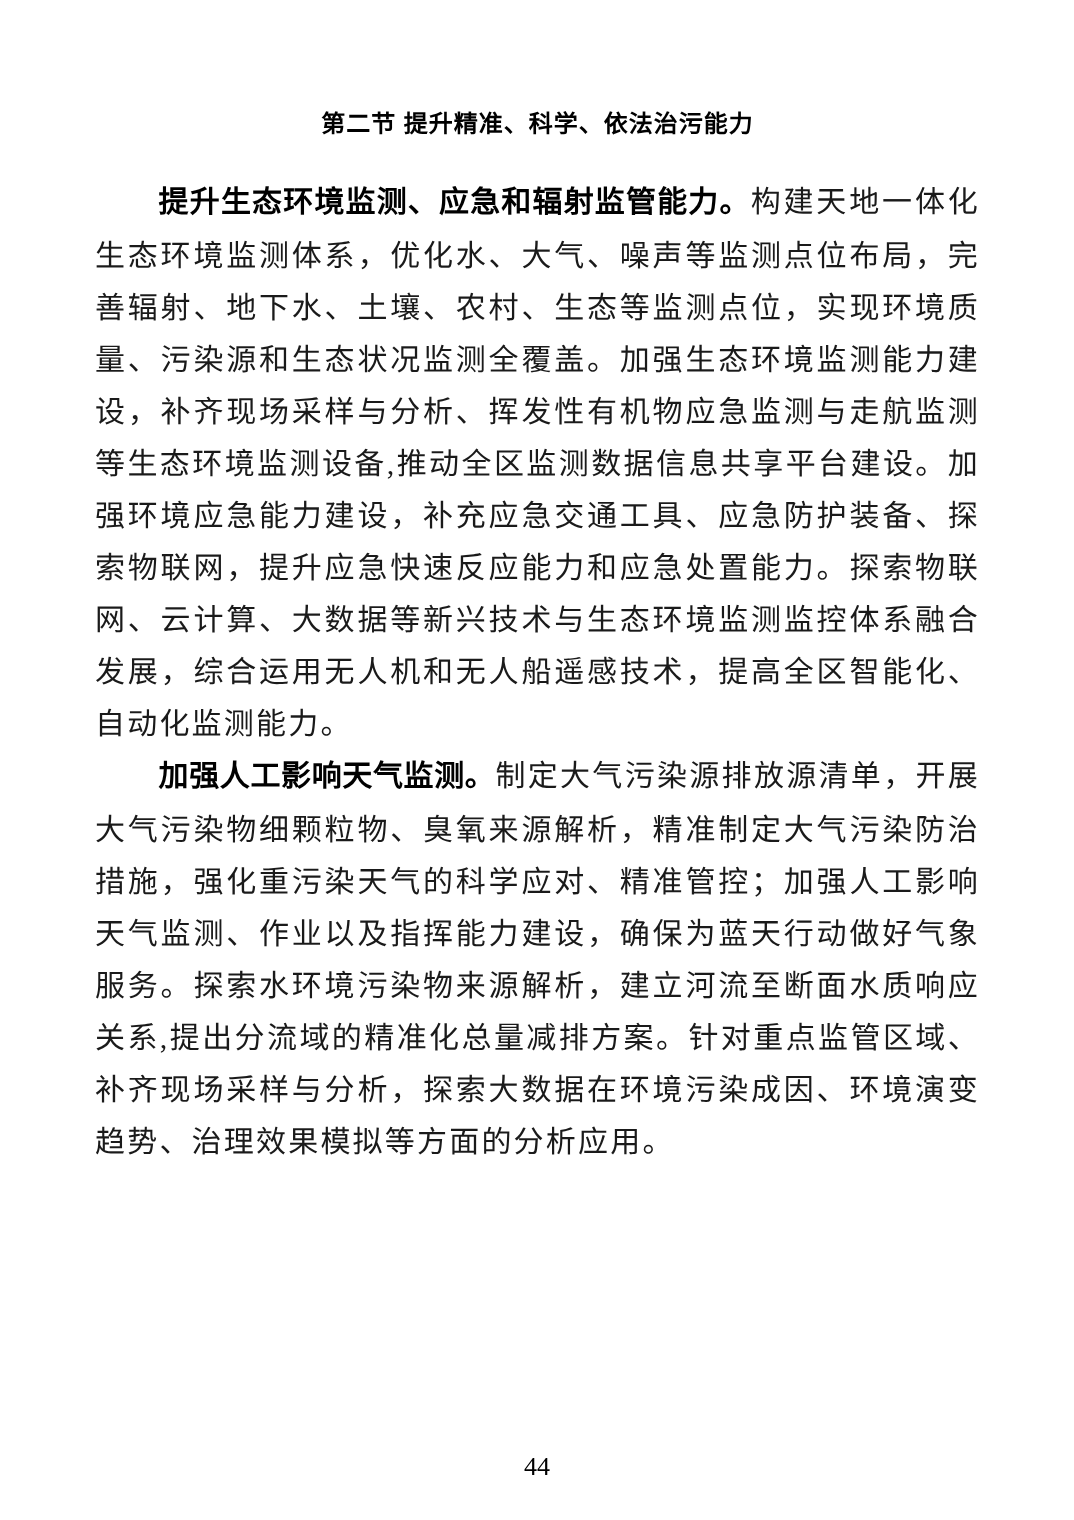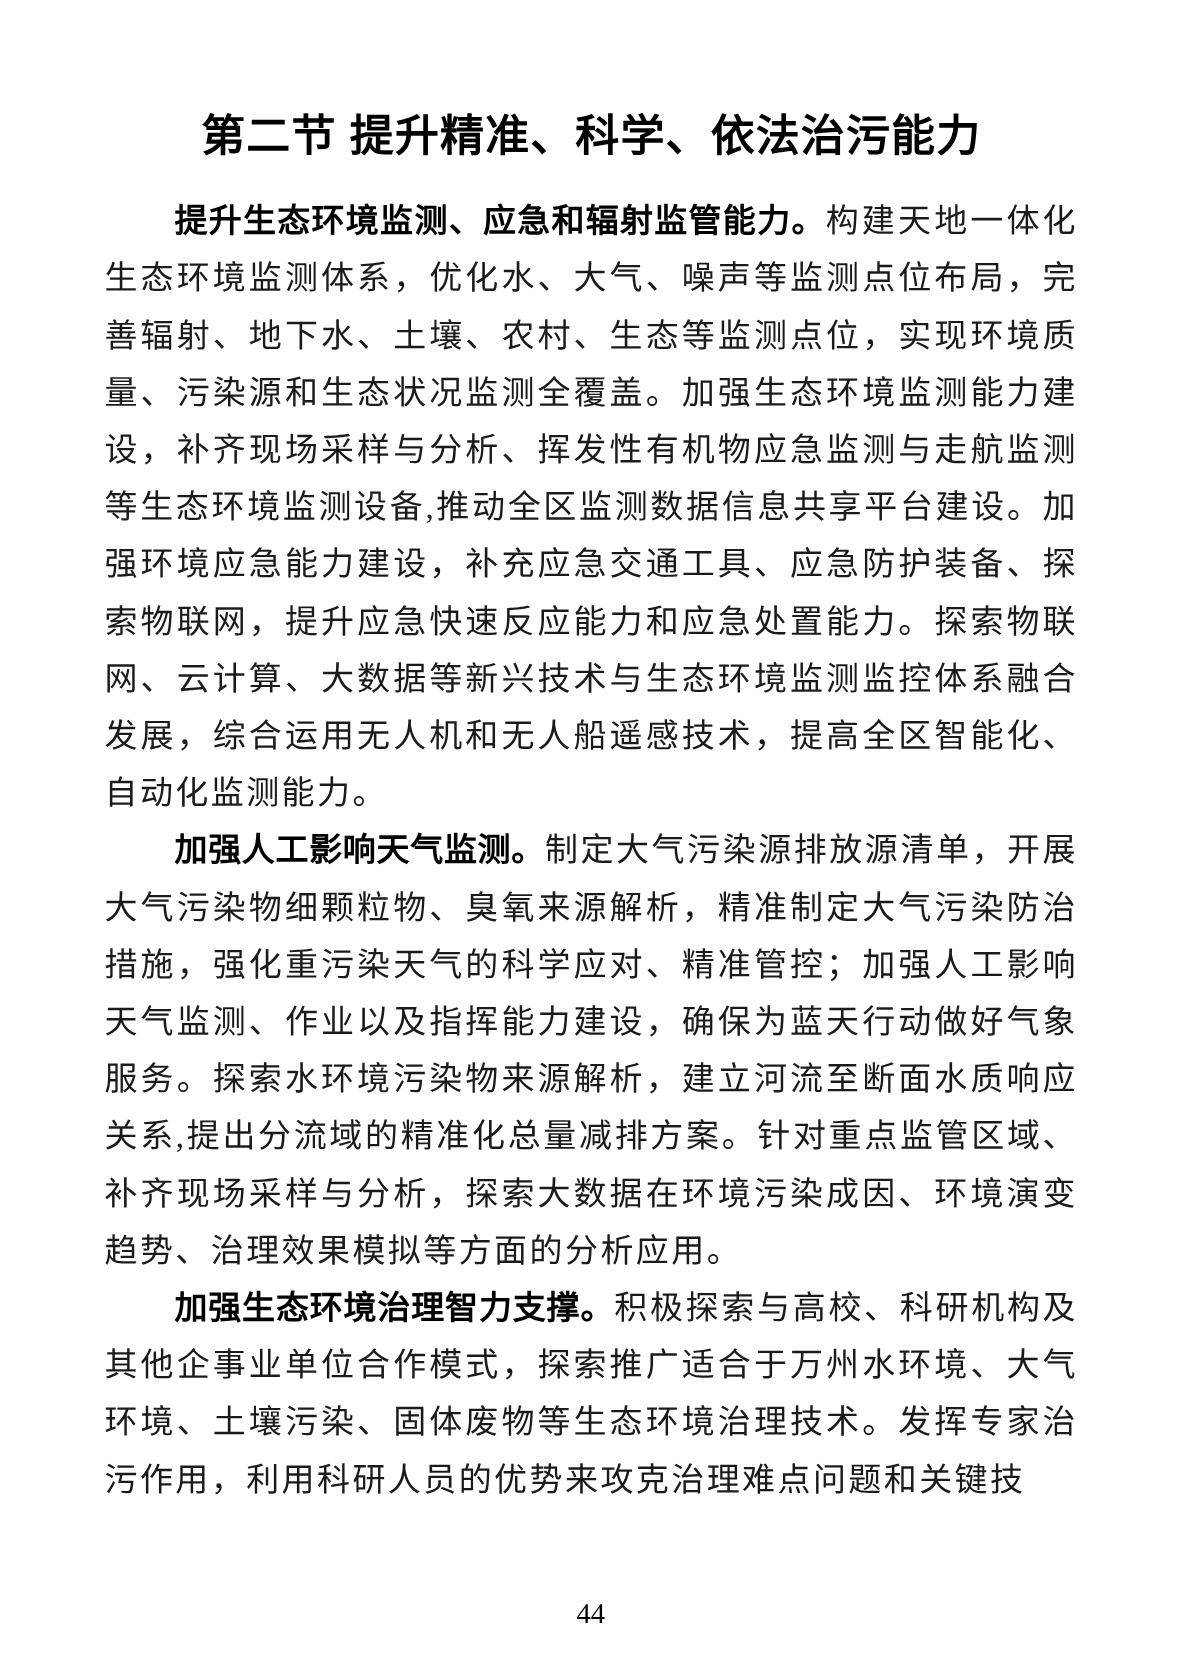--- a/index.html
+++ b/index.html
@@ -20,37 +20,37 @@
     position: absolute;
     left: 95px;
     top: 100px;
     width: 885px;
   }
   .doc-title {
     margin: 0 0 28px 0;
     text-align: center;
     font-family: "Liberation Sans", "DejaVu Sans", sans-serif;
     font-weight: bold;
-    font-size: 40px;
+    font-size: 24px;
     line-height: 48px;
     letter-spacing: 1px;
     color: #000000;
   }
   .para {
     margin: 0;
     font-size: 30px;
     line-height: 52px;
     letter-spacing: 2.2px;
     text-align: justify;
     text-indent: 2.12em;
     color: #1a1a1a;
     font-family: "Liberation Serif", "DejaVu Serif", serif;
   }
   .para .lead {
-    font-family: Liberation Serif, serif;
+    font-family: Liberation Mono, monospace;
     font-weight: bold;
     letter-spacing: 0.5px;
     color: #000000;
   }
   .page-number {
     position: absolute;
     left: 0;
     width: 1074px;
     top: 1452px;
     text-align: center;
@@ -64,17 +64,16 @@
 <body>
 
 <div class="page">
   <div class="content">
     <h1 class="doc-title">第二节 提升精准、科学、依法治污能力</h1>
 
     <p class="para"><span class="lead">提升生态环境监测、应急和辐射监管能力。</span><span>构建天地一体化生态环境监测体系，优化水、大气、噪声等监测点位布局，完善辐射、地下水、土壤、农村、生态等监测点位，实现环境质量、污染源和生态状况监测全覆盖。加强生态环境监测能力建设，补齐现场采样与分析、挥发性有机物应急监测与走航监测等生态环境监测设备,推动全区监测数据信息共享平台建设。加强环境应急能力建设，补充应急交通工具、应急防护装备、探索物联网，提升应急快速反应能力和应急处置能力。探索物联网、云计算、大数据等新兴技术与生态环境监测监控体系融合发展，综合运用无人机和无人船遥感技术，提高全区智能化、自动化监测能力。</span></p>
 
     <p class="para"><span class="lead">加强人工影响天气监测。</span><span>制定大气污染源排放源清单，开展大气污染物细颗粒物、臭氧来源解析，精准制定大气污染防治措施，强化重污染天气的科学应对、精准管控；加强人工影响天气监测、作业以及指挥能力建设，确保为蓝天行动做好气象服务。探索水环境污染物来源解析，建立河流至断面水质响应关系,提出分流域的精准化总量减排方案。针对重点监管区域、补齐现场采样与分析，探索大数据在环境污染成因、环境演变趋势、治理效果模拟等方面的分析应用。</span></p>
 
-    <p class="para"><span class="lead">加强生态环境治理智力支撑。</span><span>积极探索与高校、科研机构及其他企事业单位合作模式，探索推广适合于万州水环境、大气环境、土壤污染、固体废物等生态环境治理技术。发挥专家治污作用，利用科研人员的优势来攻克治理难点问题和关键技</span></p>
   </div>
 
   <div class="page-number">44</div>
 </div>
 
 </body></html>

